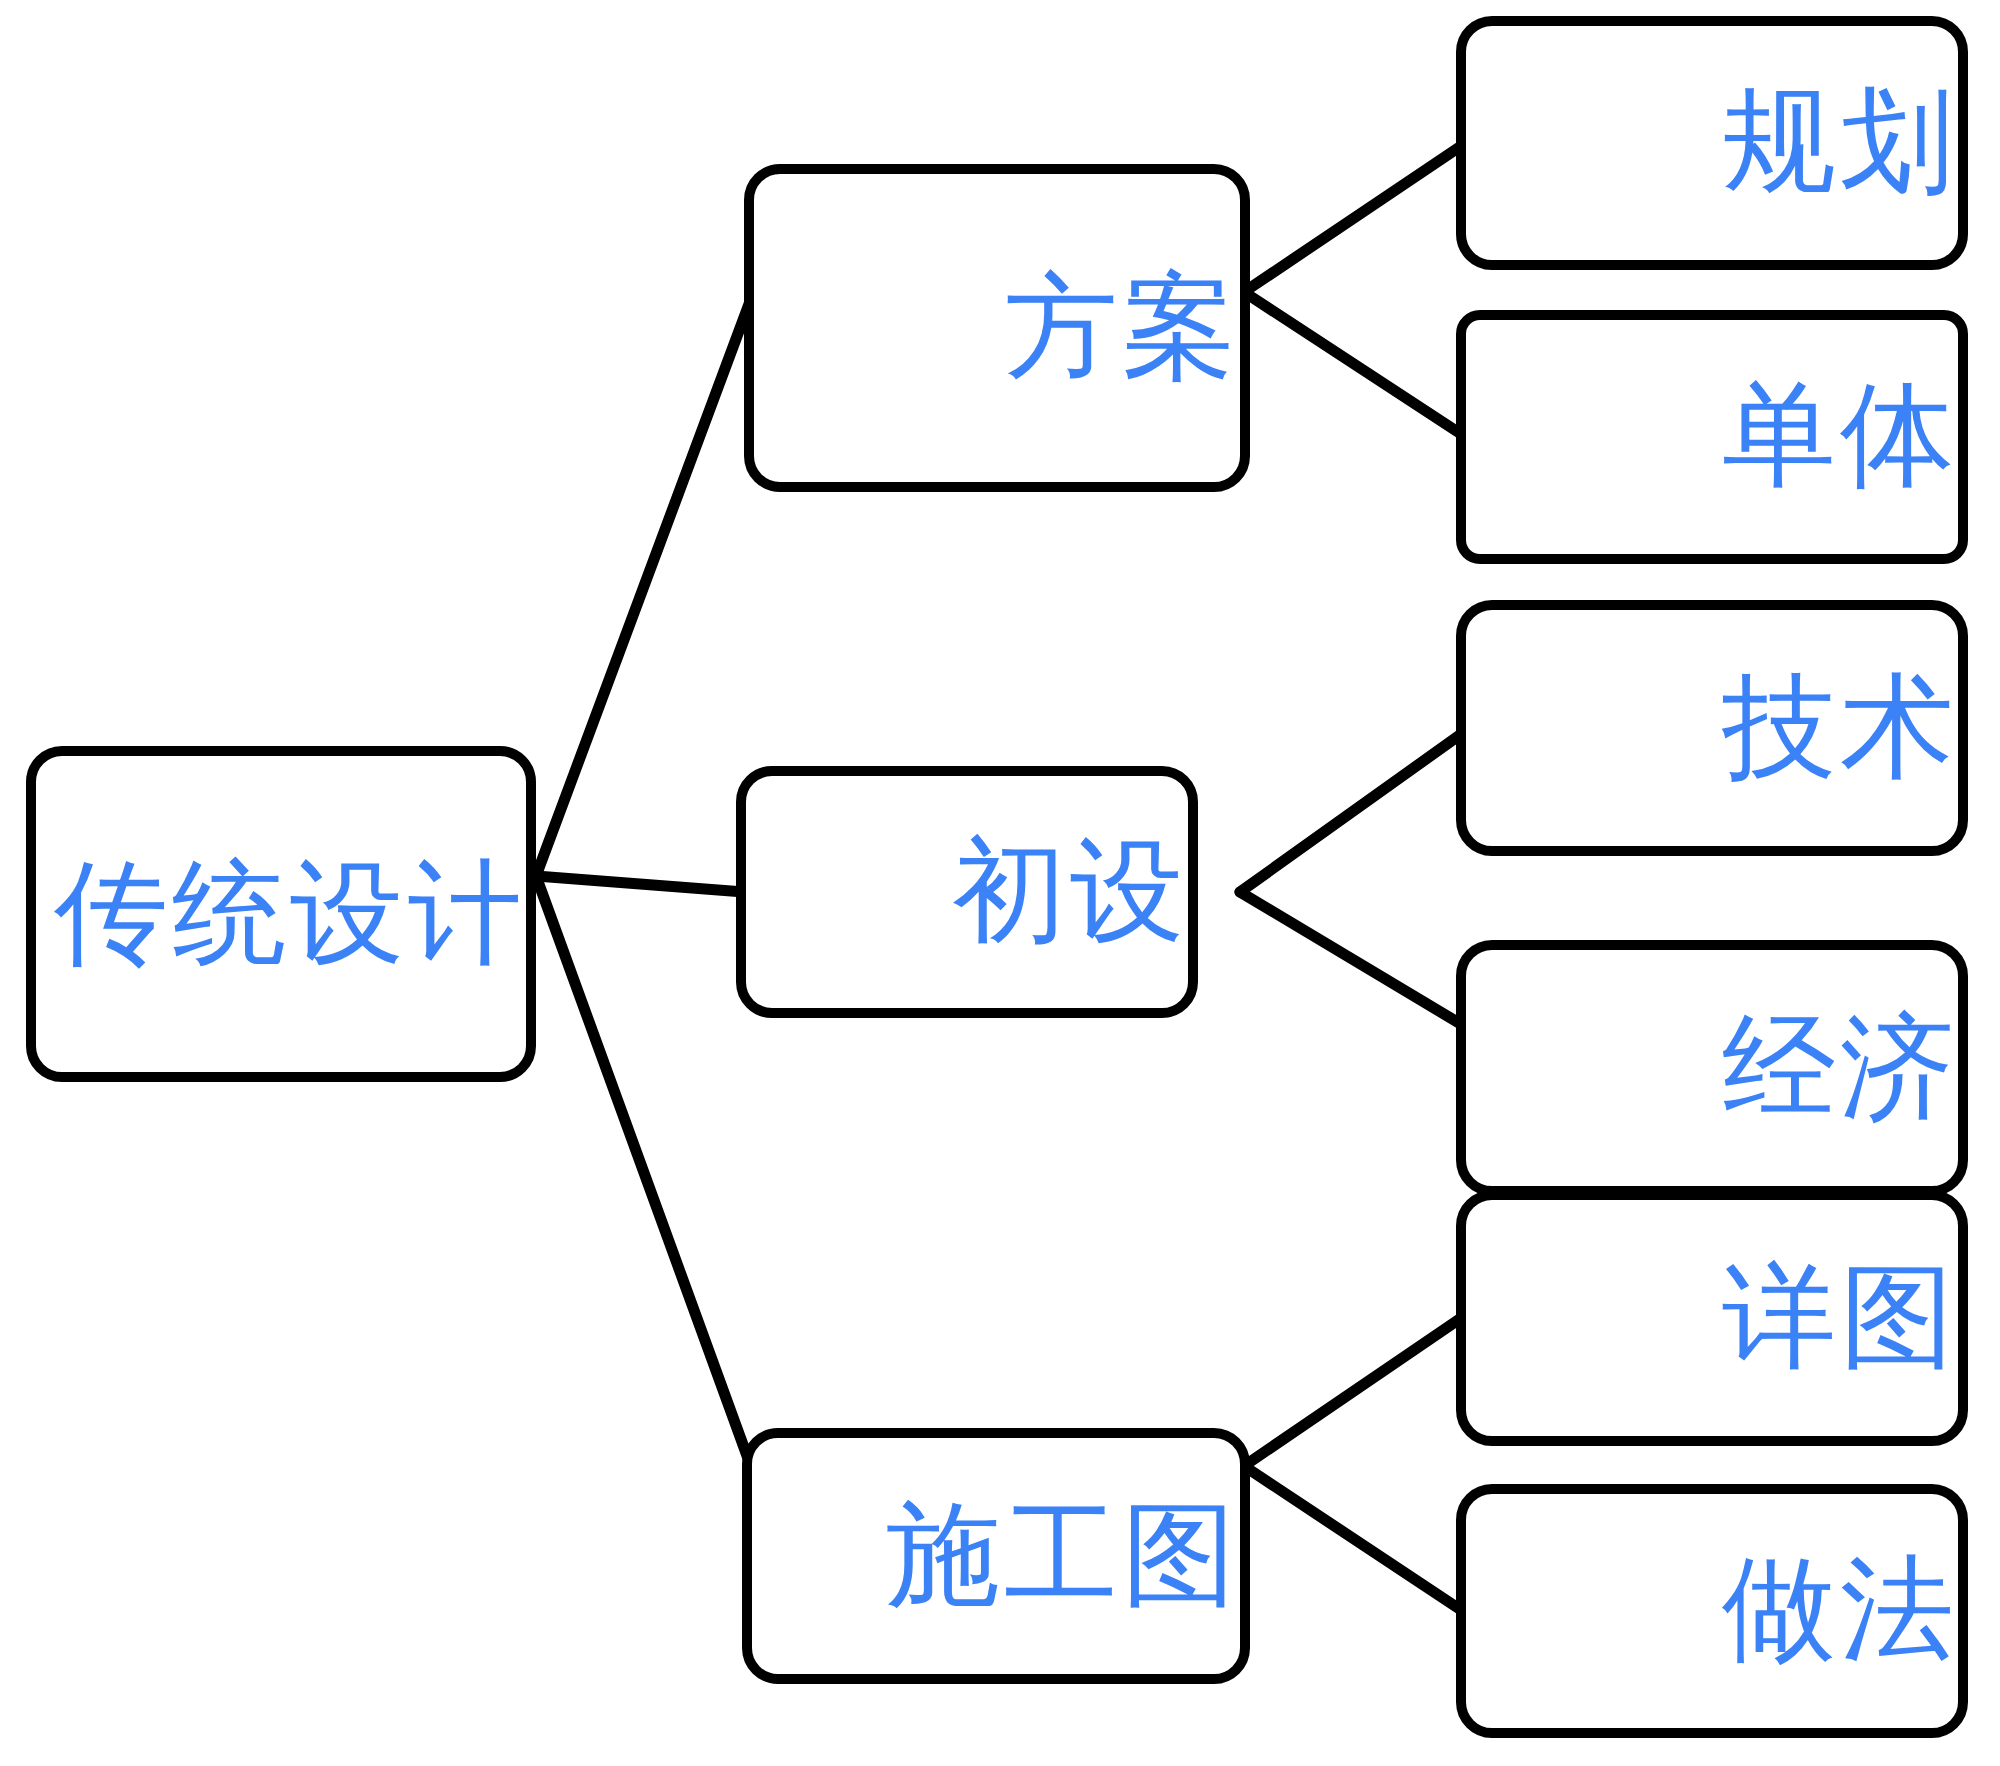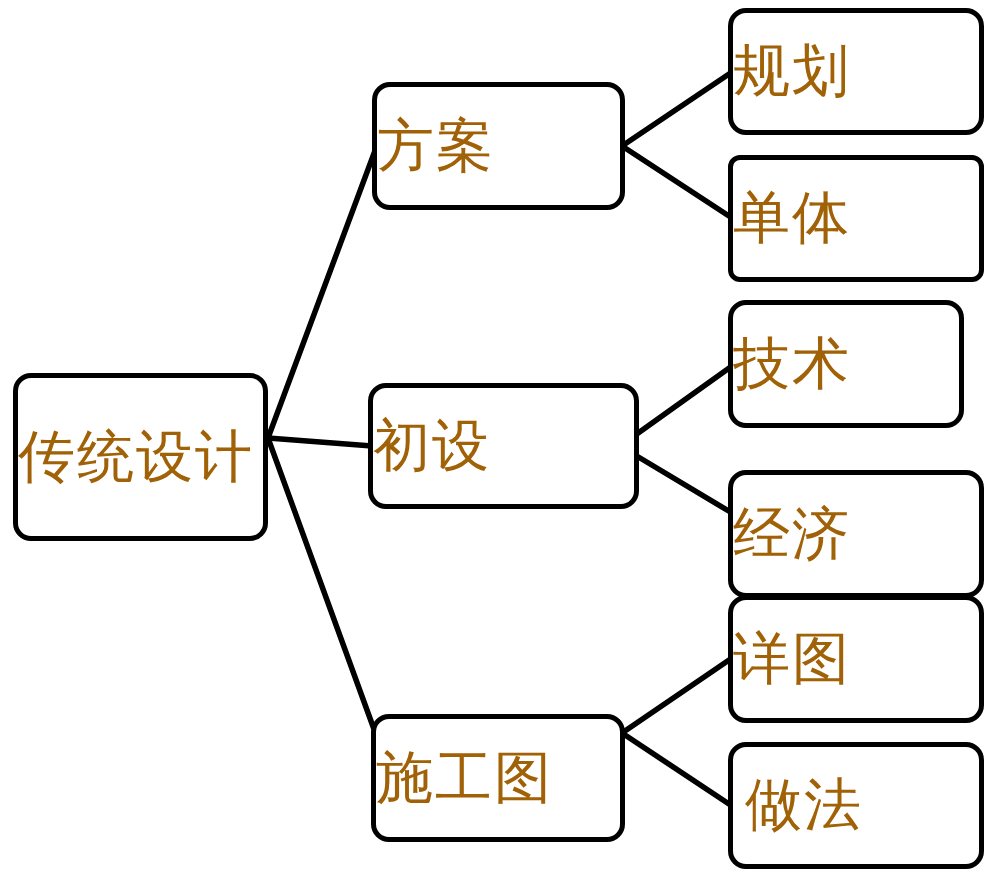--- a/index.html
+++ b/index.html
@@ -30,36 +30,36 @@
   }
   .node {
     position: absolute;
     z-index: 2;
     box-sizing: border-box;
     background: #ffffff;
     border: 5px solid #000000;
     border-radius: 18px;
     display: flex;
     align-items: center;
-    justify-content: flex-start;
+    justify-content: flex-end;
     font-size: 57px;
     letter-spacing: 2px;
-    color: #a16207;
+    color: #3b82f6;
     white-space: nowrap;
   }
   
   .n-root   { left: 13px;  top: 373px; width: 255px; height: 168px; }
   
-  .n-b0     { left: 372px; top: 82px;  width: 253px; height: 128px; }
-  .n-b1     { left: 368px; top: 383px; width: 271px; height: 126px; }
+  .n-b0     { left: 372px; top: 82px;  width: 253px; height: 164px; }
+  .n-b1     { left: 368px; top: 383px; width: 231px; height: 126px; }
   .n-b2     { left: 371px; top: 669px; width: 254px; height: 128px; margin-top: 45px; }
   
   .n-b0c0   { left: 728px; top: 8px;   width: 256px; height: 127px; }
   .n-b0c1   { left: 728px; top: 155px; width: 256px; height: 127px; border-radius: 12px; }
-  .n-b1c0   { left: 728px; top: 300px; width: 236px; height: 128px; }
+  .n-b1c0   { left: 728px; top: 300px; width: 256px; height: 128px; }
   .n-b1c1   { left: 728px; top: 470px; width: 256px; height: 128px; }
   .n-b2c0   { left: 728px; top: 595px; width: 256px; height: 128px; }
   .n-b2c1   { left: 728px; top: 742px; width: 256px; height: 127px; padding-left: 12px; }
 </style>
 </head>
 <body>
 
 <div class="canvas">
 
   <svg class="connectors" viewBox="0 0 1000 883" xmlns="http://www.w3.org/2000/svg" aria-hidden="true">

